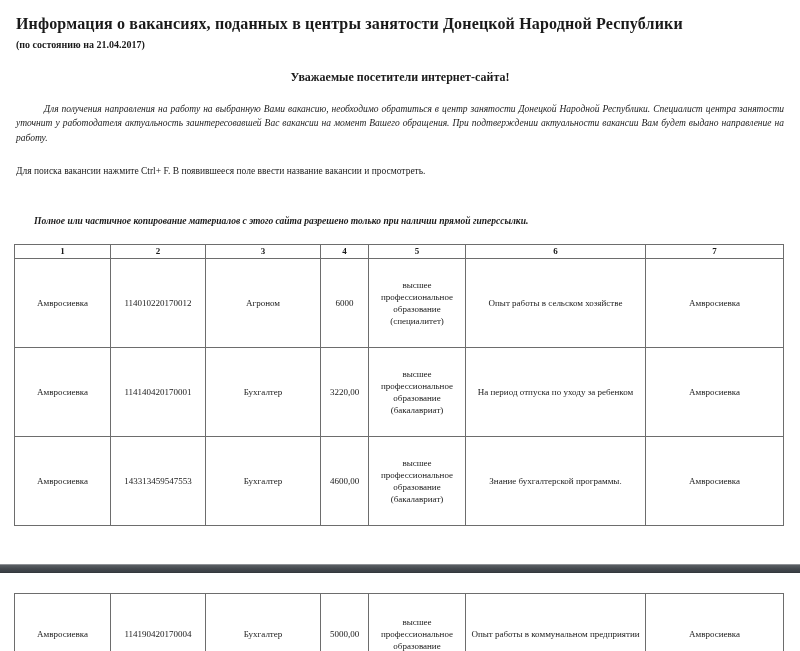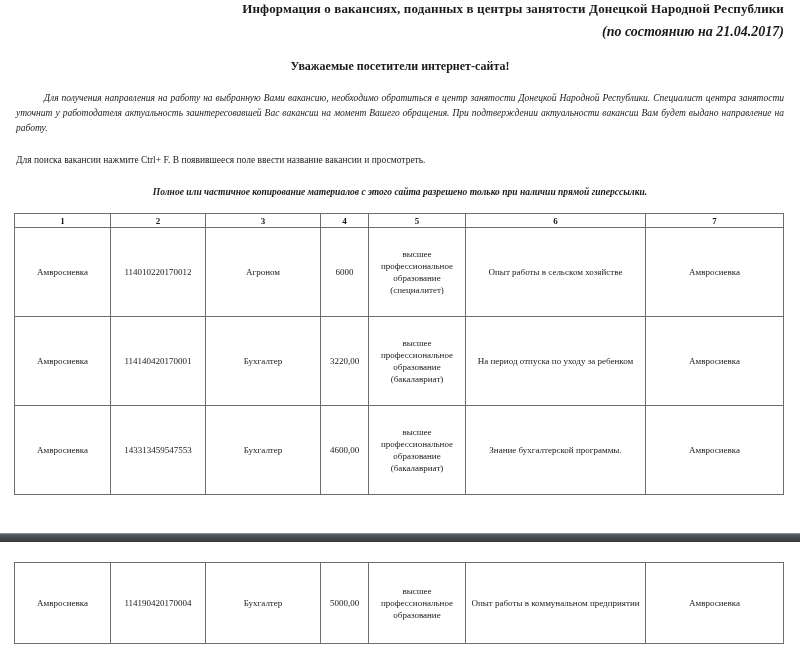--- a/index.html
+++ b/index.html
@@ -22,35 +22,35 @@
     position: relative;
     background: #ffffff;
   }
 
   
   .intro {
     padding: 0 16px;
   }
 
   .doc-title {
-    text-align: right;
-    font-weight: bold;
-    font-size: 13px;
+    text-align: left;
+    font-weight: bold;
+    font-size: 16px;
     line-height: 1.45;
     margin: 0;
+    padding-top: 12px;
     letter-spacing: 0.01em;
   }
   .doc-subtitle {
-    text-align: right;
-    font-weight: bold;
-    font-size: 14px;
+    text-align: left;
+    font-weight: bold;
+    font-size: 10px;
     line-height: 1.45;
     margin: 0;
     padding-top: 3px;
-    font-style: italic;
   }
 
   .greeting {
     text-align: center;
     font-weight: bold;
     font-size: 12px;
     margin: 0;
     padding-top: 17px;
   }
 
@@ -65,25 +65,25 @@
   }
 
   .search-hint {
     text-align: left;
     font-size: 9.5px;
     margin: 0;
     padding-top: 20px;
   }
 
   .copyright-note {
-    text-align: center;
+    text-align: left;
     font-weight: bold;
     font-style: italic;
     font-size: 9.5px;
-    margin: 0;
+    margin: 18px;
     padding-top: 22px;
   }
 
   
   .table-wrap {
     padding: 0 14px 0 14px;
     margin-top: 16px;
   }
 
   table.vac {

